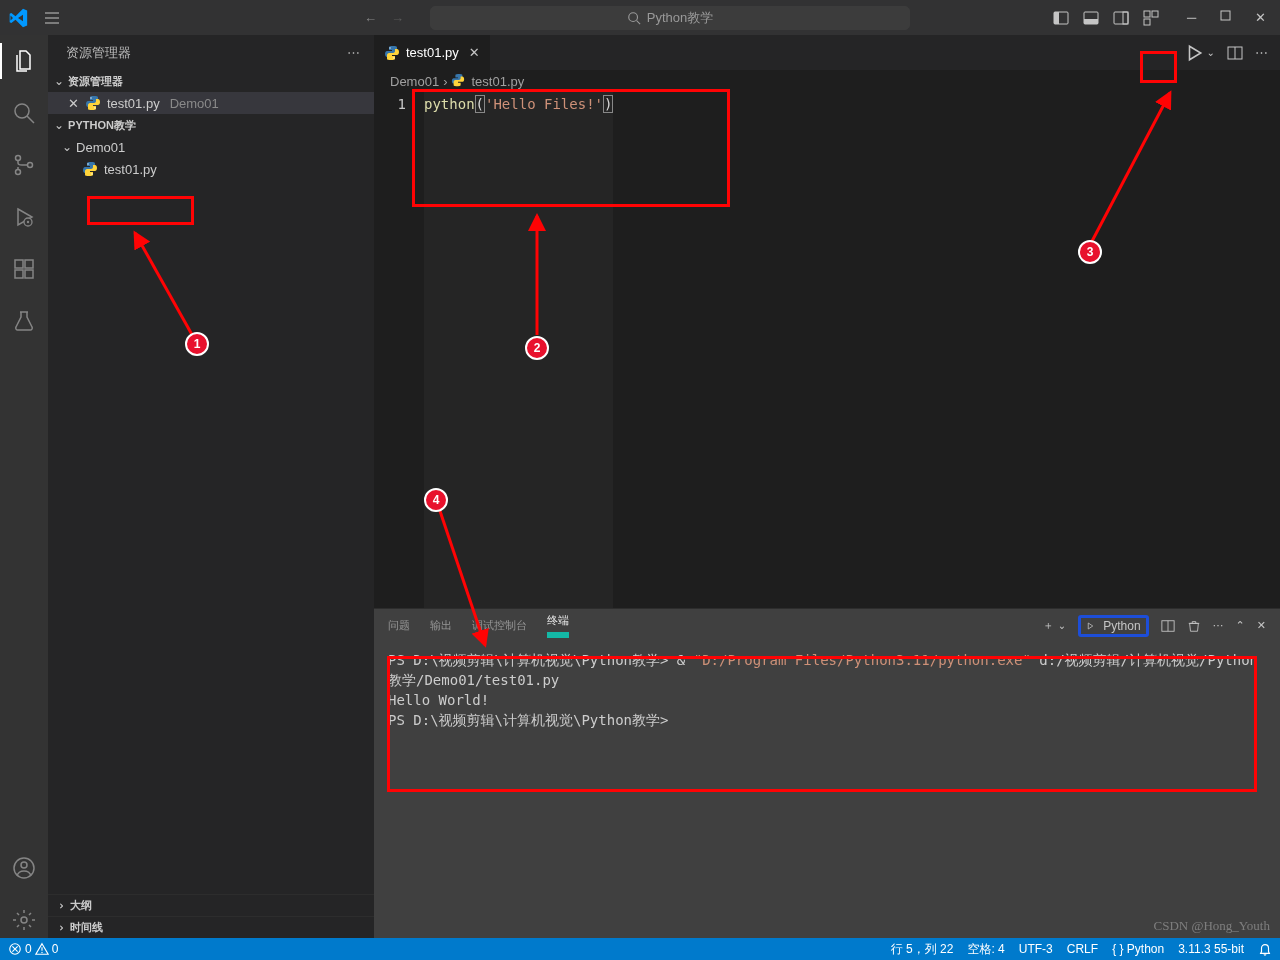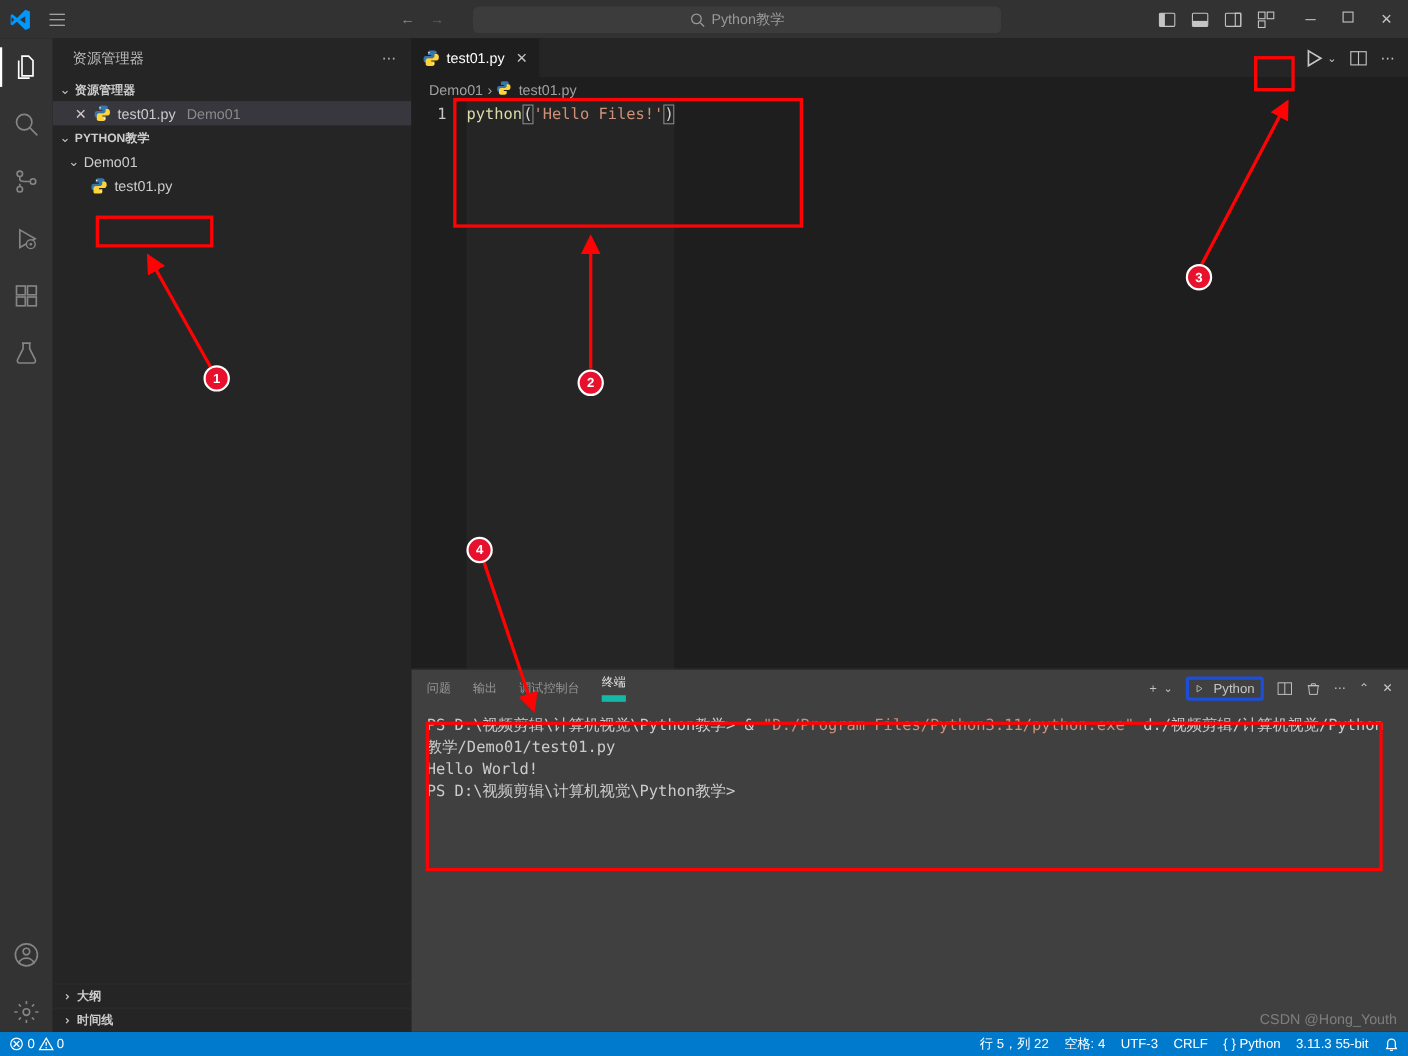--- a/index.html
+++ b/index.html
@@ -119,21 +119,21 @@
 .annot-box { position:absolute; border:3px solid #ff0304; pointer-events:none; }
 .annot-circle {
   position:absolute; width:24px; height:24px; border-radius:50%;
   background:#e8112d; border:2px solid #fff; color:#fff;
   display:flex; align-items:center; justify-content:center; font-size:12px; font-weight:700;
   pointer-events:none;
 }
 .annot-arrow { position:absolute; pointer-events:none; }
 .watermark {
   position:absolute; right:10px; bottom:26px; color:rgba(200,200,200,0.45);
-  font-size:13px; pointer-events:none;
+  font-size:13px; pointer-events:none;font-family:Liberation Serif, serif;
 }
 svg { display:block; }
 .highlight-line { background: rgba(255,255,255,0.03); }
 </style>
 </head>
 <body>
 
 <div class="titlebar">
   <div class="logo">
     <svg width="20" height="20" viewBox="0 0 24 24">

